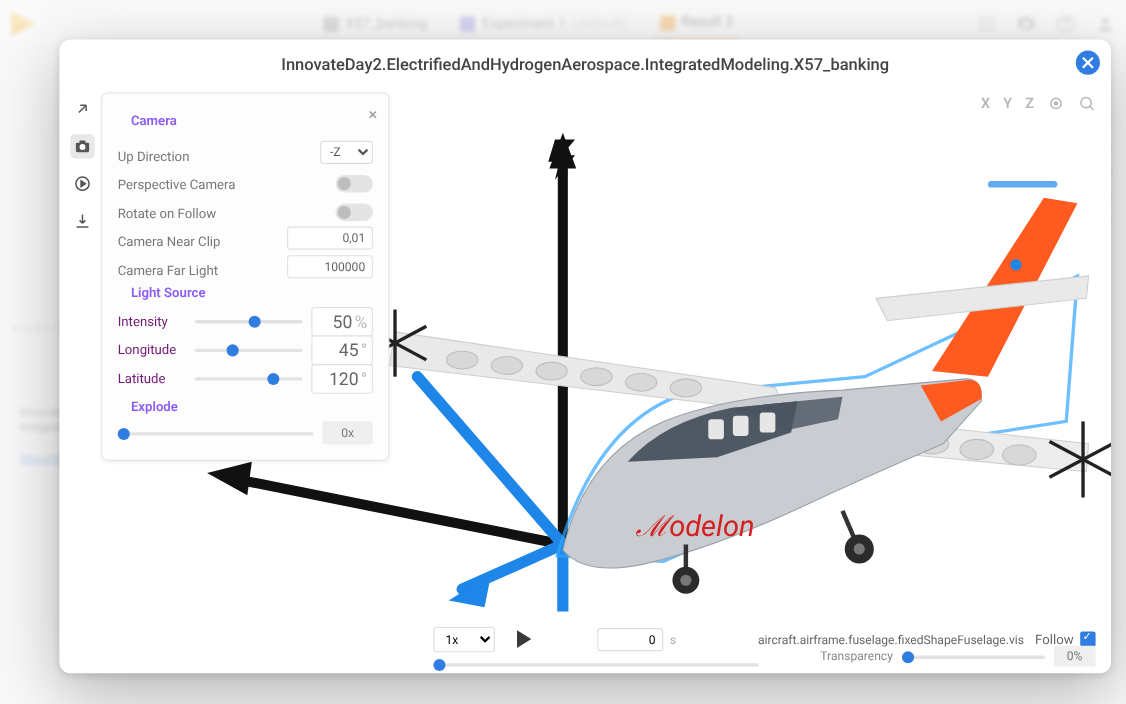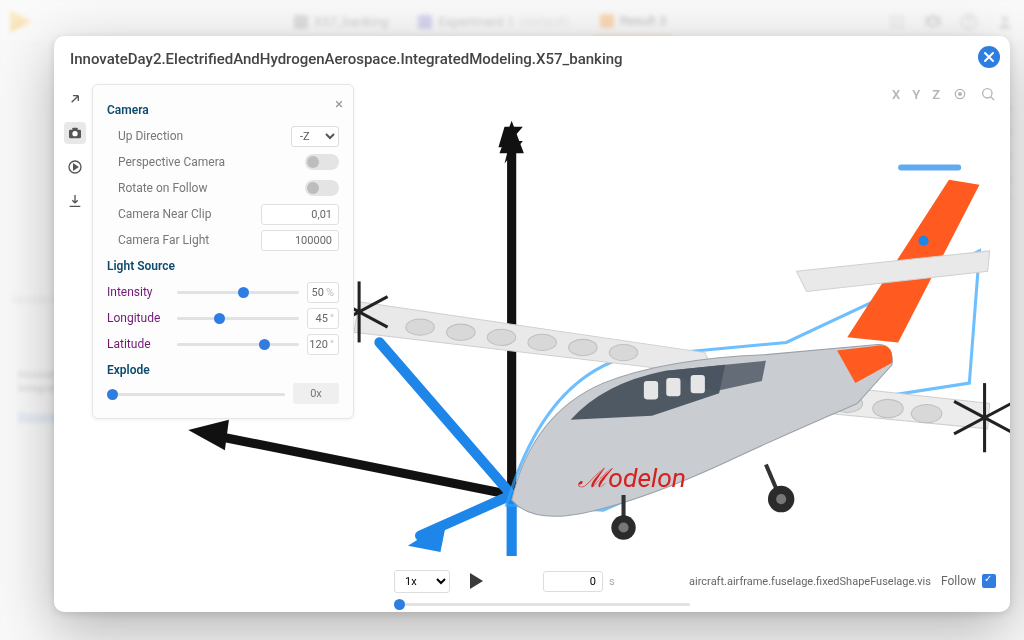--- a/index.html
+++ b/index.html
@@ -20,47 +20,47 @@
   .bgtxt2 { position:absolute; left:18px; top:382px; font-size:11px; color:#666;}
   .bglink { position:absolute; left:18px; top:410px; font-size:11px; color:#3a7de0; text-decoration:underline;}
   .rightpanel {position:absolute; right:0; top:44px; bottom:0; width:48px; background:#fcfcfc; border-left:1px solid #eee;}
   .rightchev { position:absolute; right:14px; width:10px; height:10px; border-right:2px solid #bbb; border-bottom:2px solid #bbb; transform:rotate(-45deg);}
 
   
   .dim { position:absolute; inset:0; background:rgba(250,250,250,0.55); }
 
   
   .modal { position:absolute; left:54px; top:36px; right:14px; bottom:28px; background:#fff; border-radius:10px; box-shadow:0 18px 60px rgba(0,0,0,0.28), 0 2px 8px rgba(0,0,0,0.12); display:flex; flex-direction:column;}
-  .mhead { padding:14px 16px 10px; position:relative;}
+  .mhead { padding:14px 16px 10px; text-align:center; position:relative;}
   .mtitle { font-size:15px; color:#444; font-weight:500;}
   .close { position:absolute; right:10px; top:10px; width:22px;height:22px; border-radius:50%; background:#2f7de0; color:#fff; display:flex; align-items:center; justify-content:center; font-size:13px; cursor:pointer;}
   .mbody { flex:1; position:relative; overflow:hidden;}
 
   
   .toolcol { position:absolute; left:6px; top:6px; width:30px; display:flex; flex-direction:column; gap:12px; align-items:center; padding-top:4px;}
   .tc { width:22px;height:22px; display:flex;align-items:center;justify-content:center; color:#555; cursor:pointer;}
   .tc.active { background:#e8e8e8; border-radius:4px;}
 
   
   .scene { position:absolute; left:38px; top:6px; width:262px; background:#fdfdfd; border:1px solid #e6e6e6; border-radius:6px; padding:12px 14px 14px; box-shadow:0 1px 4px rgba(0,0,0,0.06); font-size:12px; color:#555;}
   .scene h3 { font-size:13px; font-weight:600; color:#666; letter-spacing:0.5px; margin-bottom:8px;}
   .scene .xp { position:absolute; right:10px; top:10px; color:#999; cursor:pointer; font-size:15px;}
-  .sect { font-weight:600; color:#0c4a6e; margin:6px 0 6px;}
-  .row { display:flex; align-items:center; justify-content:space-between; height:26px;margin-left:11px;}
+  .sect { font-weight:600; color:#8b5cf6; margin:6px 12px 6px;}
+  .row { display:flex; align-items:flex-end; justify-content:space-between; height:26px;}
   .row label { color:#777; font-size:12px;}
   .sel { border:1px solid #ddd; border-radius:3px; font-size:11px; padding:2px 4px; background:#fff; color:#555; width:48px;}
   .toggle { width:34px;height:16px; border-radius:10px; background:#e4e4e4; position:relative;}
   .toggle::after{content:"";position:absolute;left:2px;top:2px;width:12px;height:12px;border-radius:50%;background:#bdbdbd;}
   .numin { width:78px; border:1px solid #e0e0e0; border-radius:3px; font-size:11px; padding:3px 6px; text-align:right; color:#666; background:#fff;}
   .slrow { display:flex; align-items:center; gap:8px; height:26px;}
   .slrow label{ width:62px; color:#701a75; font-size:12px;}
   .slider { flex:1; position:relative; height:16px;}
   .track { position:absolute; left:0; right:0; top:7px; height:3px; background:#e2e2e2; border-radius:2px;}
   .thumb { position:absolute; top:3px; width:11px;height:11px; border-radius:50%; background:#2f7de0;}
-  .valbox { width:32px; border:1px solid #e0e0e0; border-radius:3px; font-size:11px; padding:3px 4px; text-align:right; color:#666; background:#fff; display:flex; gap:2px; justify-content:flex-end;}
+  .valbox { width:56px; border:1px solid #e0e0e0; border-radius:3px; font-size:16px; padding:3px 4px; text-align:right; color:#666; background:#fff; display:flex; gap:2px; justify-content:flex-end;}
   .valbox .u{color:#bbb;}
   .explode { display:flex; align-items:center; gap:8px; margin-top:4px;}
   .explode .slider{flex:1;}
   .exbtn { width:46px; text-align:center; padding:4px 0; background:#efefef; border-radius:3px; font-size:11px; color:#777;}
 
   
   .view3d { position:absolute; left:0; right:0; top:0; bottom:56px; }
   .axisbtns { position:absolute; right:14px; top:8px; display:flex; gap:12px; color:#b6b6b6; font-size:13px; font-weight:600; align-items:center;}
   .axisbtns span{cursor:pointer;}
 
@@ -361,15 +361,23 @@
       <span class="pathlbl">aircraft.airframe.fuselage.fixedShapeFuselage.vis</span>
       <div class="follow">
         <span>Follow</span>
         <div class="chk"></div>
       </div>
     </div>
     <div class="longslider" style="left:340px; right:320px; bottom:2px; position:absolute;">
       <div class="track"></div>
         <div class="thumb" style="left:0%"></div>
     </div>
+    <div class="transrow">
+      <span>Transparency</span>
+      <div class="slider">
+          <div class="track"></div>
+          <div class="thumb" style="left:0%"></div>
+        </div>
+      <div class="pct">0%</div>
+    </div>
 
   </div>
 </div>
 
 </body></html>

